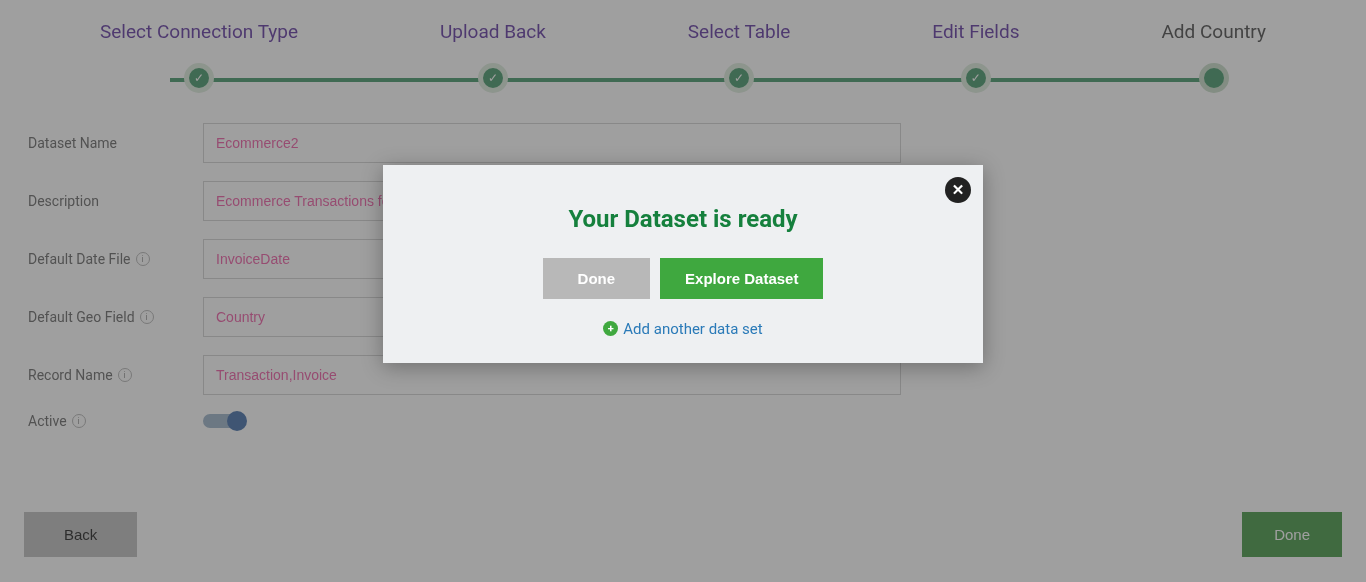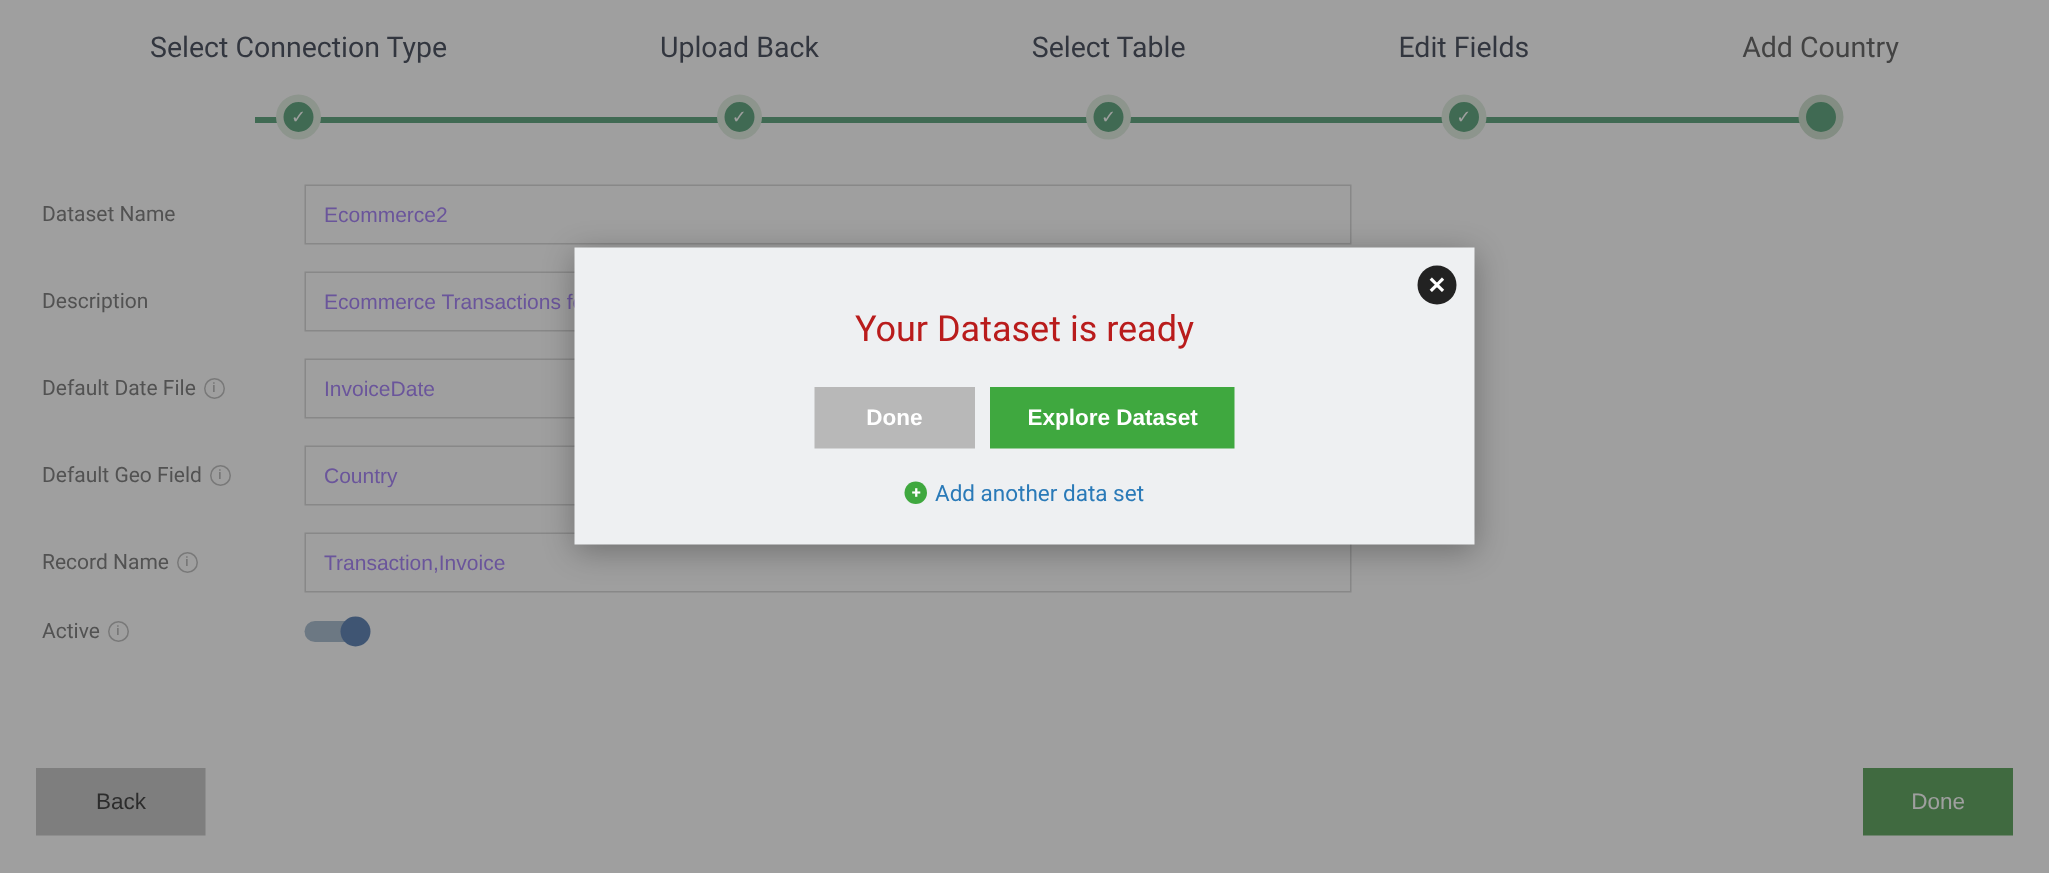--- a/index.html
+++ b/index.html
@@ -40,21 +40,21 @@
       z-index: 1;
     }
     .step {
       display: flex;
       flex-direction: column;
       align-items: center;
       z-index: 2;
       position: relative;
     }
     .step-label {
-      color: #0f172a;
+      color: #4c1d95;
       font-size: 19px;
       margin-bottom: 20px;
       white-space: nowrap;
     }
     .step-label.current {
       color: #333333;
     }
     .step-circle {
       width: 30px;
       height: 30px;
@@ -99,21 +99,21 @@
       justify-content: center;
       font-size: 9px;
       color: #888;
     }
     .form-input {
       width: 698px;
       height: 40px;
       border: 1px solid #cccccc;
       padding: 0 12px;
       font-size: 14px;
-      color: #8b5cf6;
+      color: #ec4899;
       background: #ffffff;
     }
     .toggle {
       width: 42px;
       height: 14px;
       background: #8fa8c0;
       border-radius: 10px;
       position: relative;
       cursor: pointer;
     }
@@ -181,23 +181,23 @@
       display: flex;
       align-items: center;
       justify-content: center;
       cursor: pointer;
       color: #ffffff;
       font-size: 15px;
       font-weight: bold;
     }
     .modal-title {
       font-size: 24px;
-      color: #b91c1c;
+      color: #15803d;
       margin-bottom: 25px;
-      font-weight: 400;
+      font-weight: 700;
     }
     .modal-buttons {
       display: flex;
       justify-content: center;
       gap: 10px;
       margin-bottom: 18px;
     }
     .modal-btn {
       border: none;
       padding: 12px 35px;

